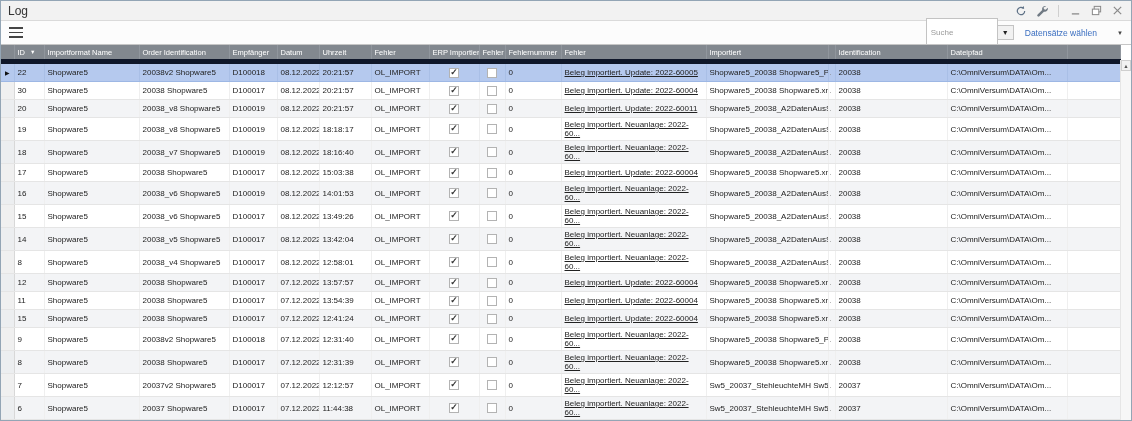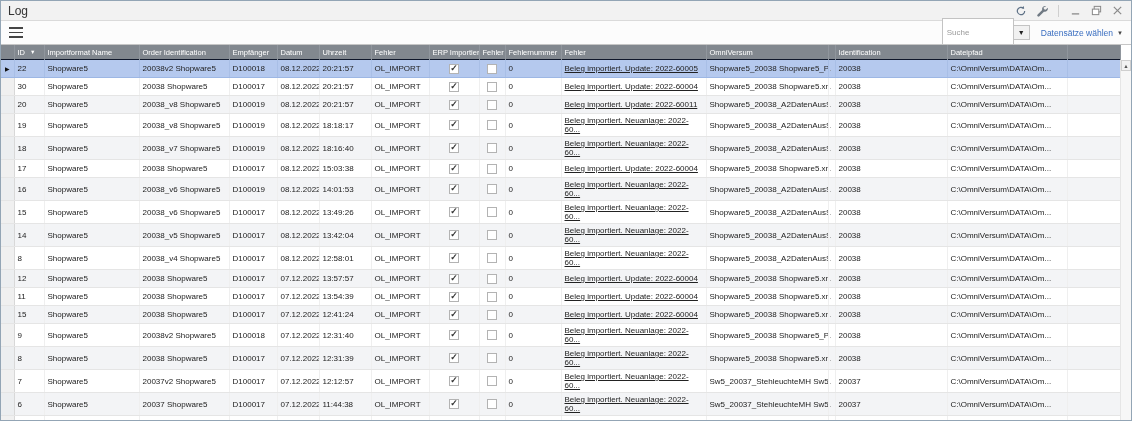--- a/index.html
+++ b/index.html
@@ -18,36 +18,36 @@
   
   .toolbar{height:23px;display:flex;align-items:center;padding:0 8px;background:#fcfcfc;}
   .hamburger{width:14px;height:11px;display:flex;flex-direction:column;justify-content:space-between;cursor:pointer;}
   .hamburger i{display:block;height:1.6px;background:#444;}
   .tbar-right{margin-left:auto;display:flex;align-items:center;}
   .search{width:72px;height:30px;box-sizing:border-box;border:1px solid #c3c3c3;font-size:8px;
     padding:1px 4px;color:#333;font-family:"Liberation Sans",sans-serif;outline:none;}
   .search::placeholder{color:#9a9a9a;}
   .filterbtn{width:16px;height:15px;box-sizing:border-box;border:1px solid #c3c3c3;border-left:none;
     background:#f1f1f1;font-size:7px;color:#222;display:flex;align-items:center;justify-content:center;cursor:pointer;}
-  .records{margin-left:11px;font-size:8.5px;color:#3a6ec0;cursor:pointer;display:flex;align-items:center;gap:4px;}
+  .records{margin-left:11px;font-size:8.5px;color:#3a6ec0;cursor:pointer;display:flex;align-items:center;gap:20px;}
   .records .arr{font-size:6px;color:#444;}
   
   .grid-wrap{position:relative;height:377px;border-top:1px solid #c6c6c6;background:#fff;overflow:hidden;}
   table{border-collapse:collapse;table-layout:fixed;width:1120px;}
   col.c0{width:13px}col.c1{width:30px}col.c2{width:95px}col.c3{width:90px}
   col.c4{width:48px}col.c5{width:42px}col.c6{width:52px}col.c7{width:58px}
   col.c8{width:50px}col.c9{width:26px}col.c10{width:56px}col.c11{width:145px}
   col.c12{width:122px}col.c13{width:7px}col.c14{width:112px}col.c15{width:120px}
   th{height:14px;background:#82888f;color:#fff;font-size:7.5px;font-weight:normal;text-align:left;
     padding:0 3px;border-right:1px solid #90969d;overflow:hidden;white-space:nowrap;cursor:pointer;}
   th .sorticon{font-size:5.5px;margin-left:5px;vertical-align:1px;}
   td{height:13px;font-size:8px;color:#222;padding:0 3px;border-right:1px solid #efefef;
     border-bottom:1px solid #e5e5e5;overflow:hidden;white-space:nowrap;background:#fff;vertical-align:middle;cursor:default;}
   tr.alt td{background:#f3f4f6;}
-  tr.sel td{background:#b5c9ee;border-bottom-color:#9db7e4;border-top:1px solid #0f172a;border-right-color:#a9bfe6;}
+  tr.sel td{background:#b5c9ee;border-bottom-color:#9db7e4;border-top:5px solid #0f172a;border-right-color:#a9bfe6;}
   td.selcell{border-right:1px solid #d8d8d8;background:#f0f0f0;text-align:center;padding:0;}
   tr.alt td.selcell{background:#eceef0;}
   tr.sel td.selcell{background:#b5c9ee;}
   .rowmarker{font-size:6px;color:#111;}
   td.c-check{text-align:center;padding:0;}
   .cb{display:inline-block;width:8px;height:8px;border:1px solid #b3b3b3;background:#fff;
      position:relative;vertical-align:middle;line-height:8px;font-size:9px;color:transparent;}
   .cb.on{color:#333;font-weight:bold;line-height:7px;}
   td.msg{white-space:pre-line;line-height:9px;padding:2px 3px;text-decoration:underline;}
   td.dotcell{color:#8a8a8a;padding:0 1px;}
@@ -141,21 +141,21 @@
             <th><span>Importformat Name</span></th>
             <th><span>Order Identification</span></th>
             <th><span>Empfänger</span></th>
             <th><span>Datum</span></th>
             <th><span>Uhrzeit</span></th>
             <th><span>Fehler</span></th>
             <th><span>ERP Importiert</span></th>
             <th><span>Fehler</span></th>
             <th><span>Fehlernummer</span></th>
             <th><span>Fehler</span></th>
-            <th><span>OmniVersum</span></th>
+            <th><span>Importiert</span></th>
             <th><span></span></th>
             <th><span>Identification</span></th>
             <th><span>Dateipfad</span></th>
             <th></th>
           </tr>
         </thead>
         <tbody>
           <tr class="sel">
             <td class="selcell"><span class="rowmarker">▶</span></td>
             <td>22</td>

